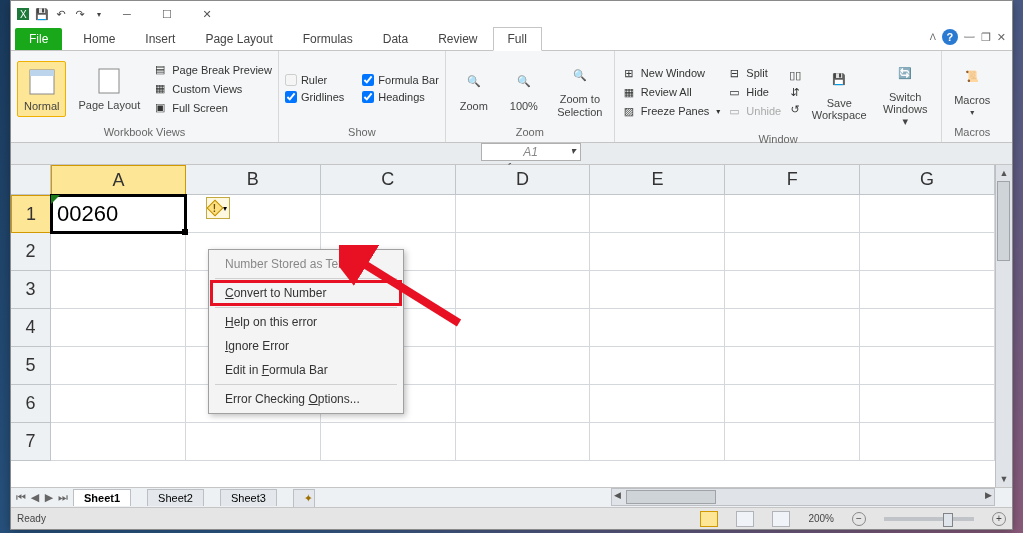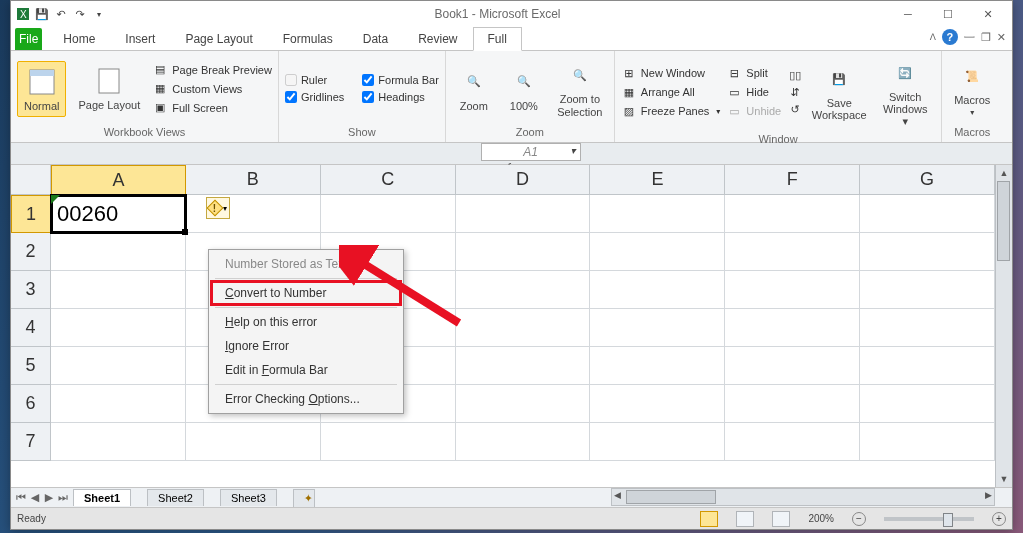--- a/index.html
+++ b/index.html
@@ -40,21 +40,21 @@
   
   .ribbon-tabs {
     height: 24px;
     background:#fff;
     display:flex;
     align-items:flex-end;
     border-bottom:1px solid #c5c5c5;
     padding-left:4px;
     position: relative;
   }
-  .file-tab { background:#19a819; color:#fff; padding:4px 4px; font-size:12px; border-radius:2px 2px 0 0; margin-right:6px; }
+  .file-tab { background:#19a819; color:#fff; padding:4px 14px; font-size:12px; border-radius:2px 2px 0 0; margin-right:6px; }
   .rtab { padding:4px 14px; font-size:12px; color:#444; border:1px solid transparent; border-bottom:none; }
   .rtab.active { background:#fff; border-color:#c5c5c5; border-bottom:1px solid #fff; margin-bottom:-1px; }
   .help-icons { position:absolute; right:6px; top:2px; display:flex; gap:6px; align-items:center; color:#666; }
   .help-circle { width:16px; height:16px; border-radius:50%; background:#2a7ad1; color:#fff; display:flex; align-items:center; justify-content:center; font-weight:bold; font-size:11px; }
   
   .ribbon-body {
     height: 92px;
     background:#f5f6f7;
     border-bottom:1px solid #c5c5c5;
     display:flex;
@@ -161,21 +161,20 @@
         <svg width="14" height="14">
             <rect x="1" y="1" width="12" height="12" fill="#1e7a3a"></rect>
             <text x="4" y="11" fill="#fff" font-size="10" font-family="Arial">X</text>
           </svg>
       </span>
       <span class="qat-icon">💾</span>
       <span class="qat-icon">↶</span>
       <span class="qat-icon">↷</span>
       <span class="qat-icon" style="font-size:8px;">▾</span>
     </div>
-    <div class="title">Book1 - Microsoft Excel</div>
     <div class="winbtns">
       <div class="winbtn">─</div>
       <div class="winbtn">☐</div>
       <div class="winbtn close">✕</div>
     </div>
   </div>
 
   <div class="ribbon-tabs">
     <div class="file-tab">File</div>
     <div class="rtab">Home</div>
@@ -278,21 +277,21 @@
 
     <div class="rgroup">
       <div class="rgroup-content">
         <div class="vcol">
           <div class="small-row">
               <span class="ico">⊞</span>
               <span>New Window</span>
             </div>
           <div class="small-row">
               <span class="ico">▦</span>
-              <span>Arrange All</span>
+              <span>Review All</span>
             </div>
           <div class="small-row">
               <span class="ico">▨</span>
               <span>Freeze Panes</span>
               <span style="font-size:8px;padding-left:3px;">▾</span>
             </div>
         </div>
         <div class="vcol">
           <div class="small-row">
               <span class="ico">⊟</span>

